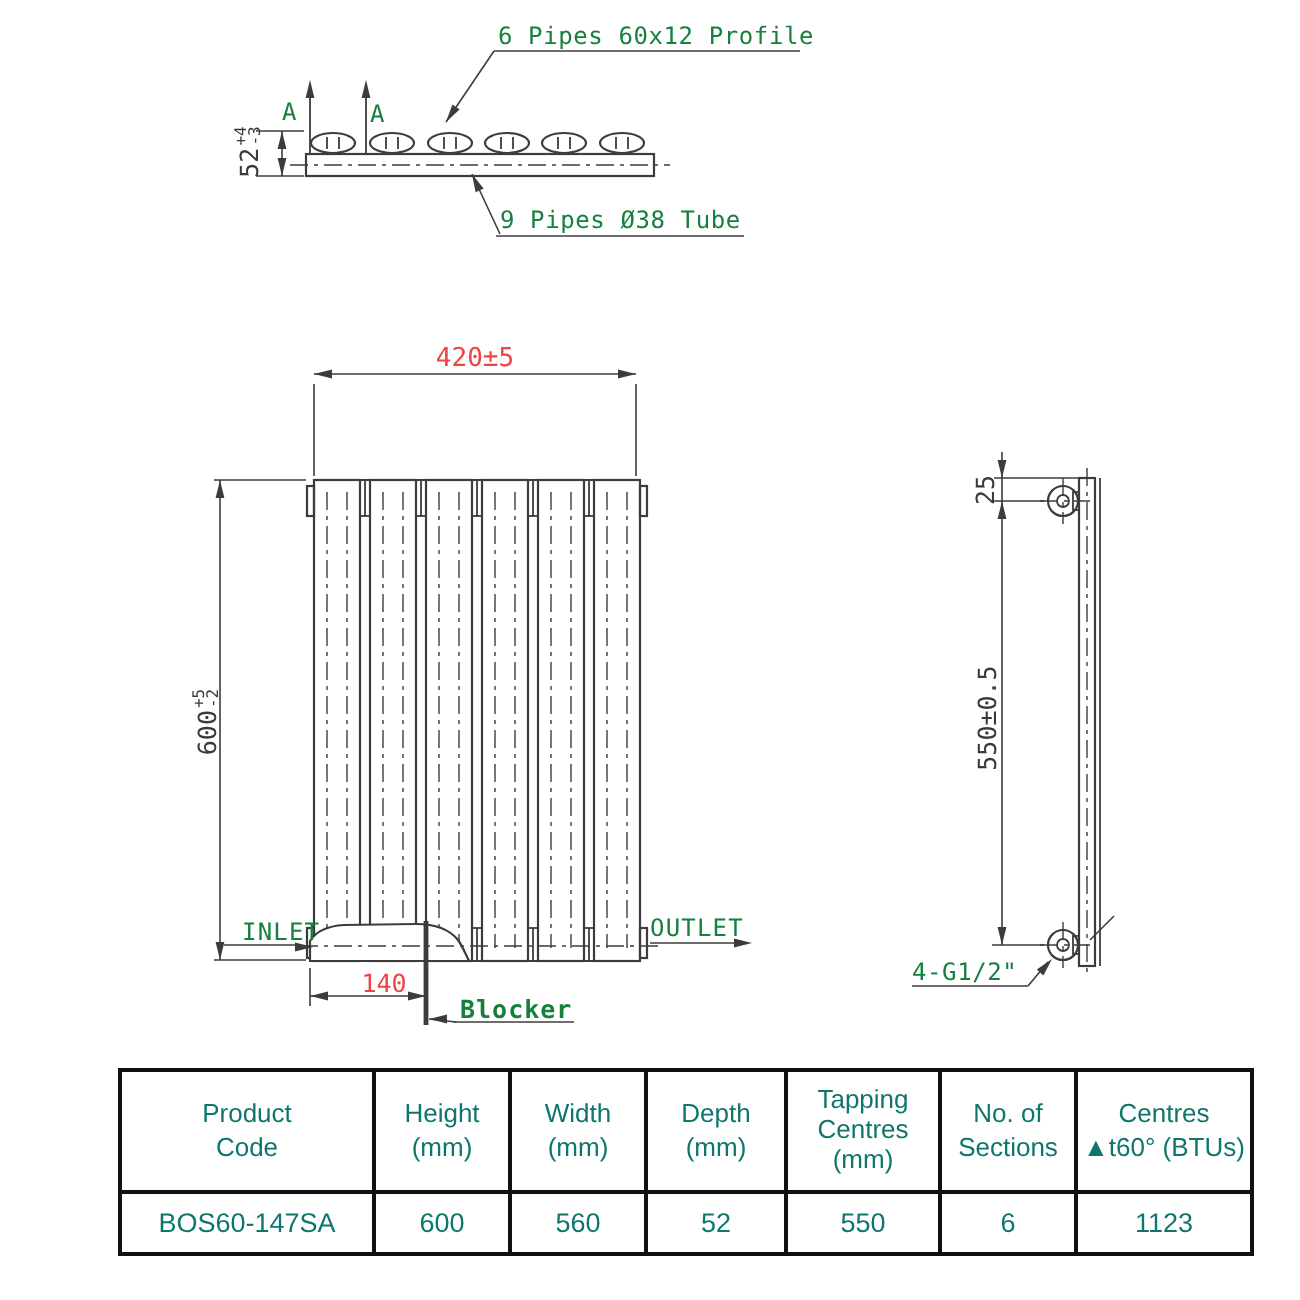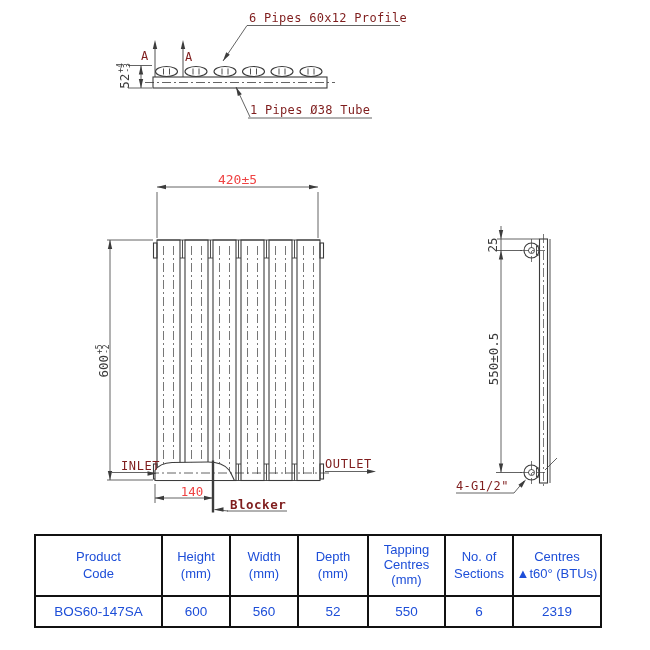--- a/index.html
+++ b/index.html
@@ -1,30 +1,30 @@
 <!DOCTYPE html>
 <html><head>
 <meta charset="utf-8">
 <style>
   html,body{margin:0;padding:0;background:#ffffff;}
   #canvas{position:relative;width:650px;height:650px;background:#ffffff;overflow:hidden;
           font-family:"DejaVu Sans Mono","Liberation Mono",monospace;color:#3a3a3a;}
   #drawing-svg{position:absolute;left:0;top:0;}
-  .lbl{position:absolute;white-space:nowrap;font-size:12px;letter-spacing:0.3px;color:#7f1d1d;}
+  .lbl{position:absolute;white-space:nowrap;font-size:12px;letter-spacing:0.3px;color:#15803d;}
   .dim{position:absolute;white-space:nowrap;font-size:12.5px;color:#ef4444;}
   .ctr{text-align:center;}
   .rot{position:absolute;display:flex;align-items:center;justify-content:center;gap:1px;
        transform:rotate(-90deg);transform-origin:center;white-space:nowrap;
        font-size:12.5px;color:#3a3a3a;}
   .tol{display:inline-flex;flex-direction:column;font-size:8px;line-height:7px;letter-spacing:0;}
   .sec-letter{font-size:12px;}
   
-  #spec-table{position:absolute;left:34px;top:534px;width:566px;height:92px;
+  #spec-table{position:absolute;left:59px;top:534px;width:566px;height:92px;
               border-collapse:collapse;table-layout:fixed;
-              font-family:"Liberation Sans","DejaVu Sans",sans-serif;color:#1d4ed8;}
+              font-family:"Liberation Sans","DejaVu Sans",sans-serif;color:#0f766e;}
   #spec-table td{border:2px solid #111;text-align:center;vertical-align:middle;padding:0;}
   #spec-table .hrow td{height:59px;font-size:13px;line-height:1.3;}
   #spec-table .drow td{height:29px;font-size:13.5px;margin-top:40px;}
   .hl{display:block;}
   .hl3{line-height:1.15;}
 </style>
 </head>
 <body>
 
 <div id="canvas">
@@ -232,21 +232,21 @@
     <g stroke-width="0.8">
       <line x1="456" y1="493" x2="514" y2="493"></line>
       <line x1="514" y1="493" x2="524" y2="481"></line>
       <line x1="545" y1="470" x2="557" y2="458"></line>
     </g>
     <polygon points="526,479.5 521.7,487.7 518.4,484.8" fill="#3c3c3c" stroke="none"></polygon>
   </g>
 </svg>
 
 <div class="lbl" style="left:249px;top:11px;">6 Pipes 60x12 Profile</div>
-<div class="lbl" style="left:250px;top:103px;">1 Pipes Ø38 Tube</div>
+<div class="lbl" style="left:250px;top:103px;">9 Pipes Ø38 Tube</div>
 <div class="lbl sec-letter" style="left:141px;top:49px;">A</div>
 <div class="lbl sec-letter" style="left:185px;top:50px;">A</div>
 
 <div class="rot" style="left:102px;top:68px;width:44px;height:16px;">
   <span>52</span>
       <span class="tol">
         <span>+4</span>
         <span>-3</span>
       </span>
 </div>
@@ -312,18 +312,18 @@
       <span class="hl">▲t60° (BTUs)</span>
     </td>
   </tr>
   <tr class="drow">
     <td>BOS60-147SA</td>
     <td>600</td>
     <td>560</td>
     <td>52</td>
     <td>550</td>
     <td>6</td>
-    <td>2319</td>
+    <td>1123</td>
   </tr>
   </tbody>
 </table>
 
 </div>
 
 </body></html>

